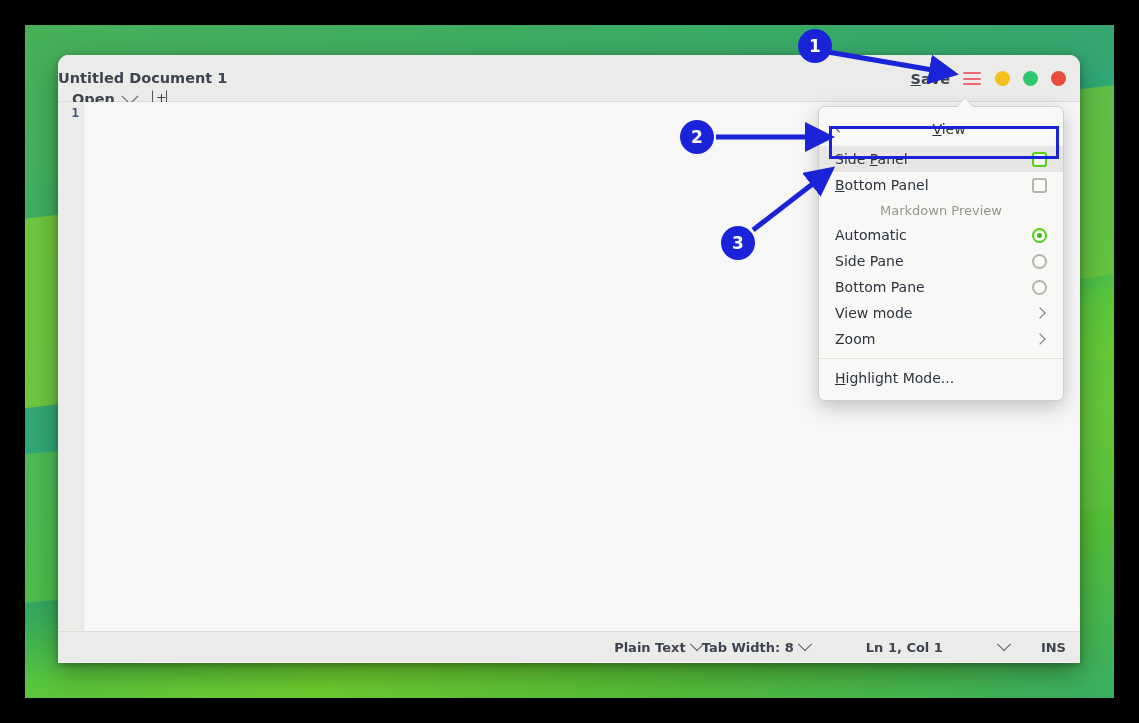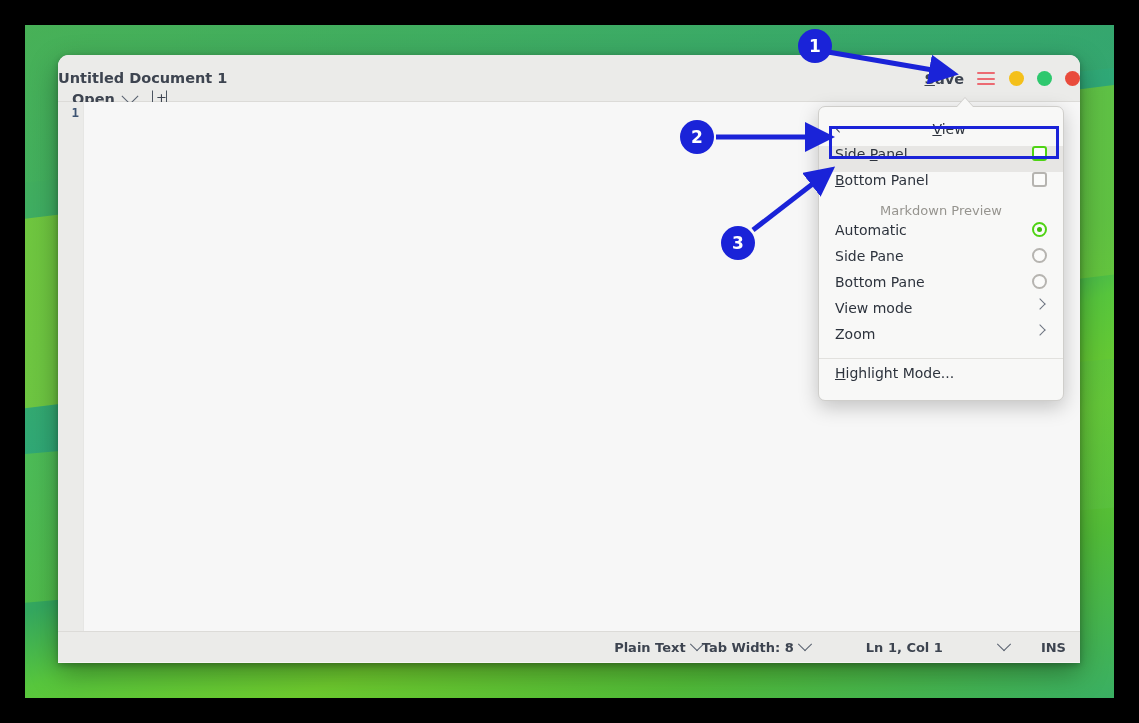--- a/index.html
+++ b/index.html
@@ -68,21 +68,21 @@
     background: #ebebe9;
     border-radius: 11px 11px 0 0;
     border-bottom: 1px solid #dcdbd8;
     display: flex;
     align-items: center;
     padding: 0 14px;
     box-sizing: border-box;
   }
   .hb-left { display: flex; align-items: flex-end; gap: 16px; margin-top: 41px; }
   .hb-right {
-    position: absolute; right: 0; top: 0; height: 47px;
+    position: absolute; right: 14px; top: 0; height: 47px;
     display: flex; align-items: center; gap: 13px;
   }
   .hb-title {
     position: absolute; left: 0; right: 0; top: 0;
     height: 47px; line-height: 47px;
     text-align: left;
     font-size: 14.5px; font-weight: bold; color: #3d4450;
     pointer-events: none;
   }
   .btn-text {
@@ -213,21 +213,21 @@
   }
   .menu-header .mh-title {
     position: absolute; left: 16px; right: 0;
     text-align: center;
     font-size: 14px; color: #2d333d;
   }
   .menu-header .mh-title u { text-decoration: underline; }
 
   .menu-row {
     height: 26px;
-    display: flex; align-items: flex-start;
+    display: flex; align-items: center;
     padding: 0 16px;
     font-size: 14px; color: #2d333d;
     box-sizing: border-box;
     margin: 0 0px;
   }
   .menu-row.hover { background: #e7e6e4; }
   .menu-row .lbl { flex: 1; }
   .menu-row .lbl u { text-decoration: underline; }
 
   .menu-caption {

